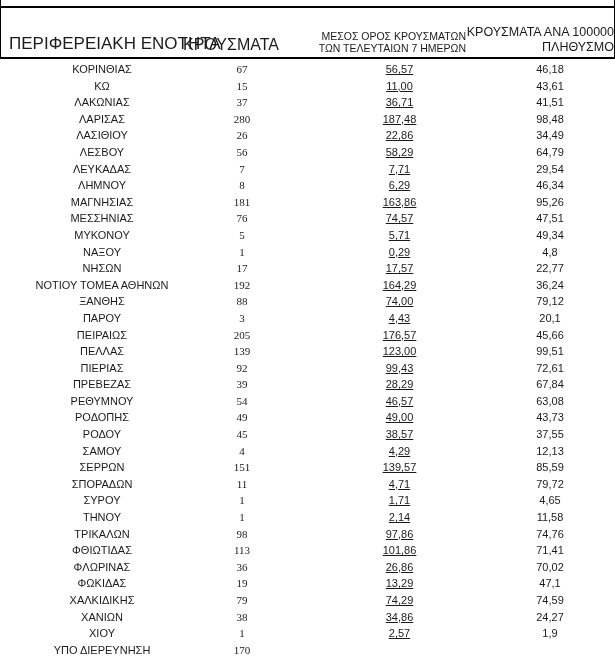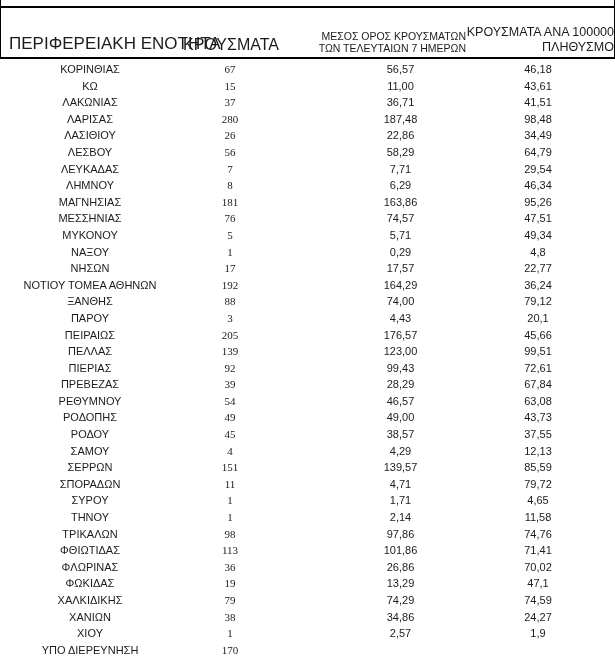--- a/index.html
+++ b/index.html
@@ -65,37 +65,38 @@
     left: 463px;
     width: 150px;
     text-align: right;
     font-size: 12.5px;
   }
   .rows {
     position: absolute;
     top: 61px;
     left: 0;
     width: 527px;
+    padding-left: 12px;
   }
   .row {
     position: relative;
     height: 16.6px;
   }
   .cell {
     position: absolute;
     top: 0;
     height: 16.6px;
     line-height: 16.6px;
     font-size: 11px;
     text-align: center;
     white-space: nowrap;
   }
   .c0 { left: 0;    width: 180px; }
   .c1 { left: 175px; width: 110px; font-family: Liberation Serif, serif; }
-  .c2 { left: 323px; width: 155px; }
+  .c2 { left: 310px; width: 155px; text-decoration: underline; }
   .c3 { left: 463px; width: 150px; }
 </style>
 </head>
 <body>
 
 <div class="sheet">
 
   <div class="top-line"></div>
 
   <div class="header-band">

